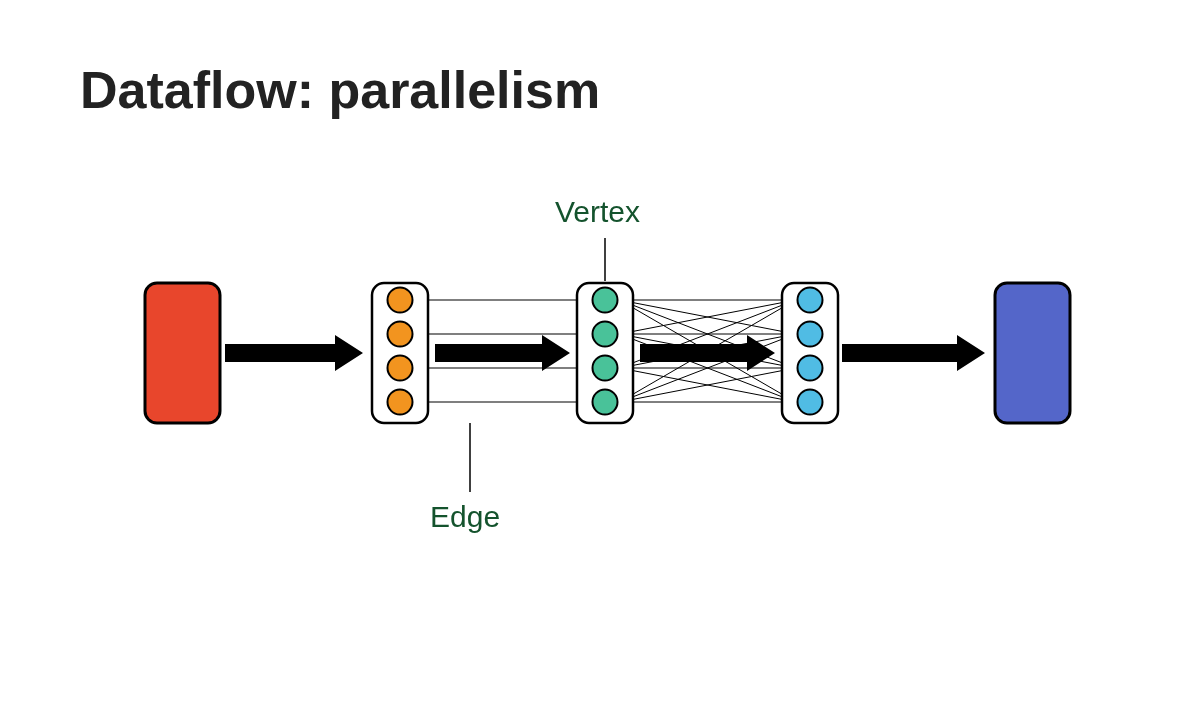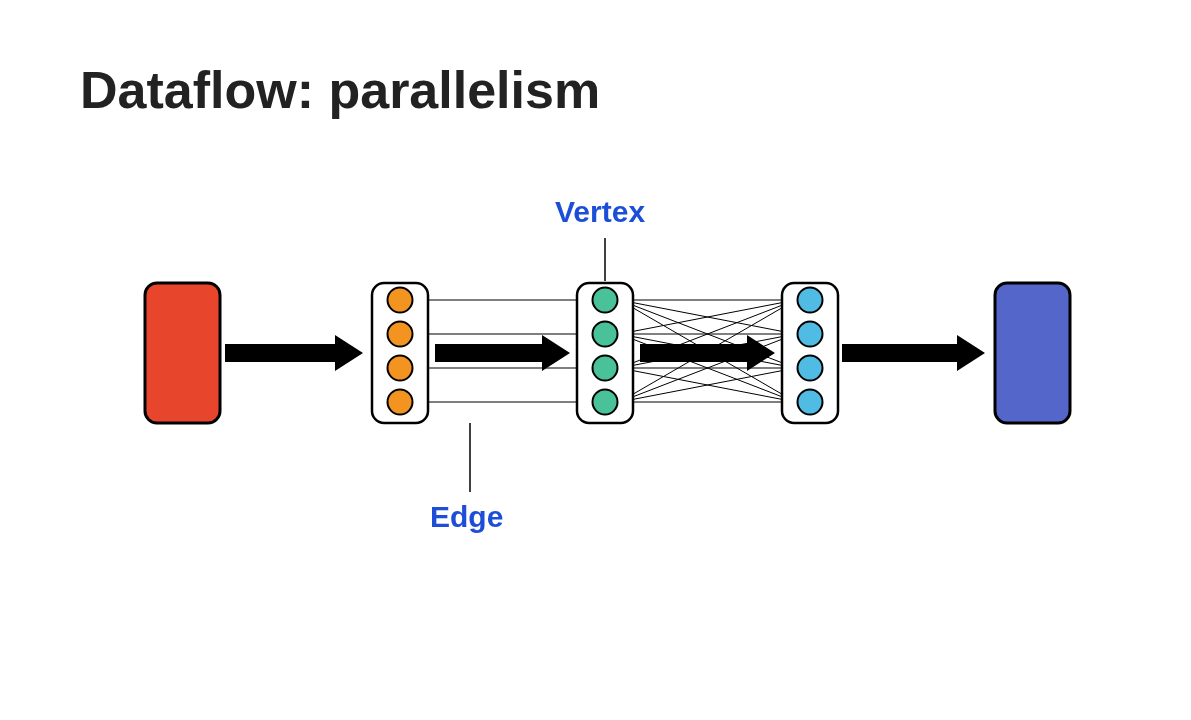--- a/index.html
+++ b/index.html
@@ -19,22 +19,22 @@
   .title {
     position: absolute;
     left: 80px;
     top: 60px;
     font-size: 52px;
     font-weight: 600;
   }
   .label {
     position: absolute;
     font-size: 30px;
-    font-weight: 700;
-    color: #1d4ed8;
+    font-weight: 400;
+    color: #14532d;
   }
   svg {
     position: absolute;
     left: 0;
     top: 0;
   }
 </style>
 </head>
 <body>
 

